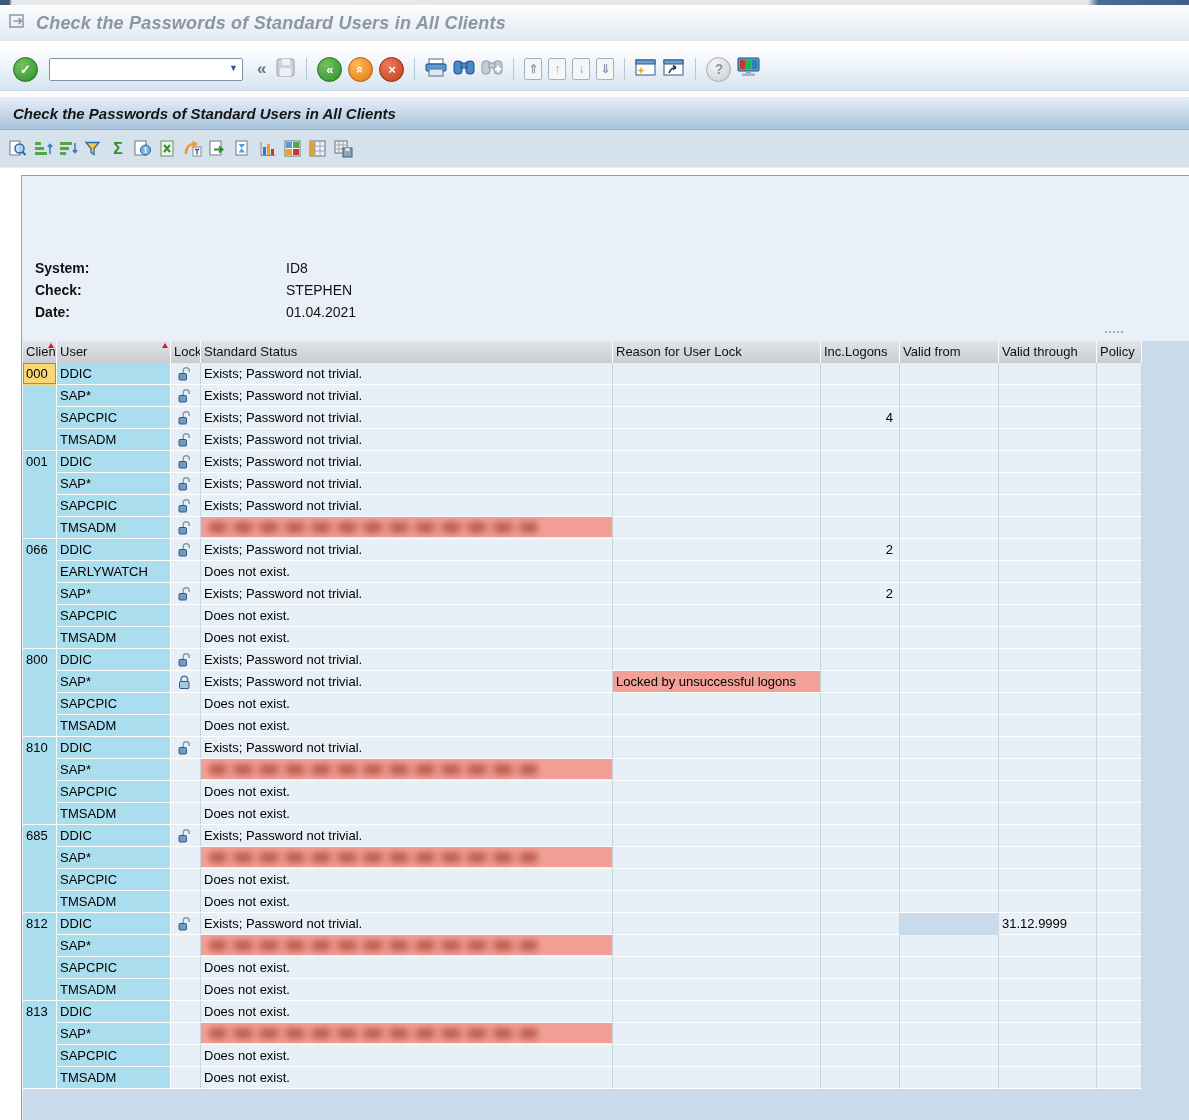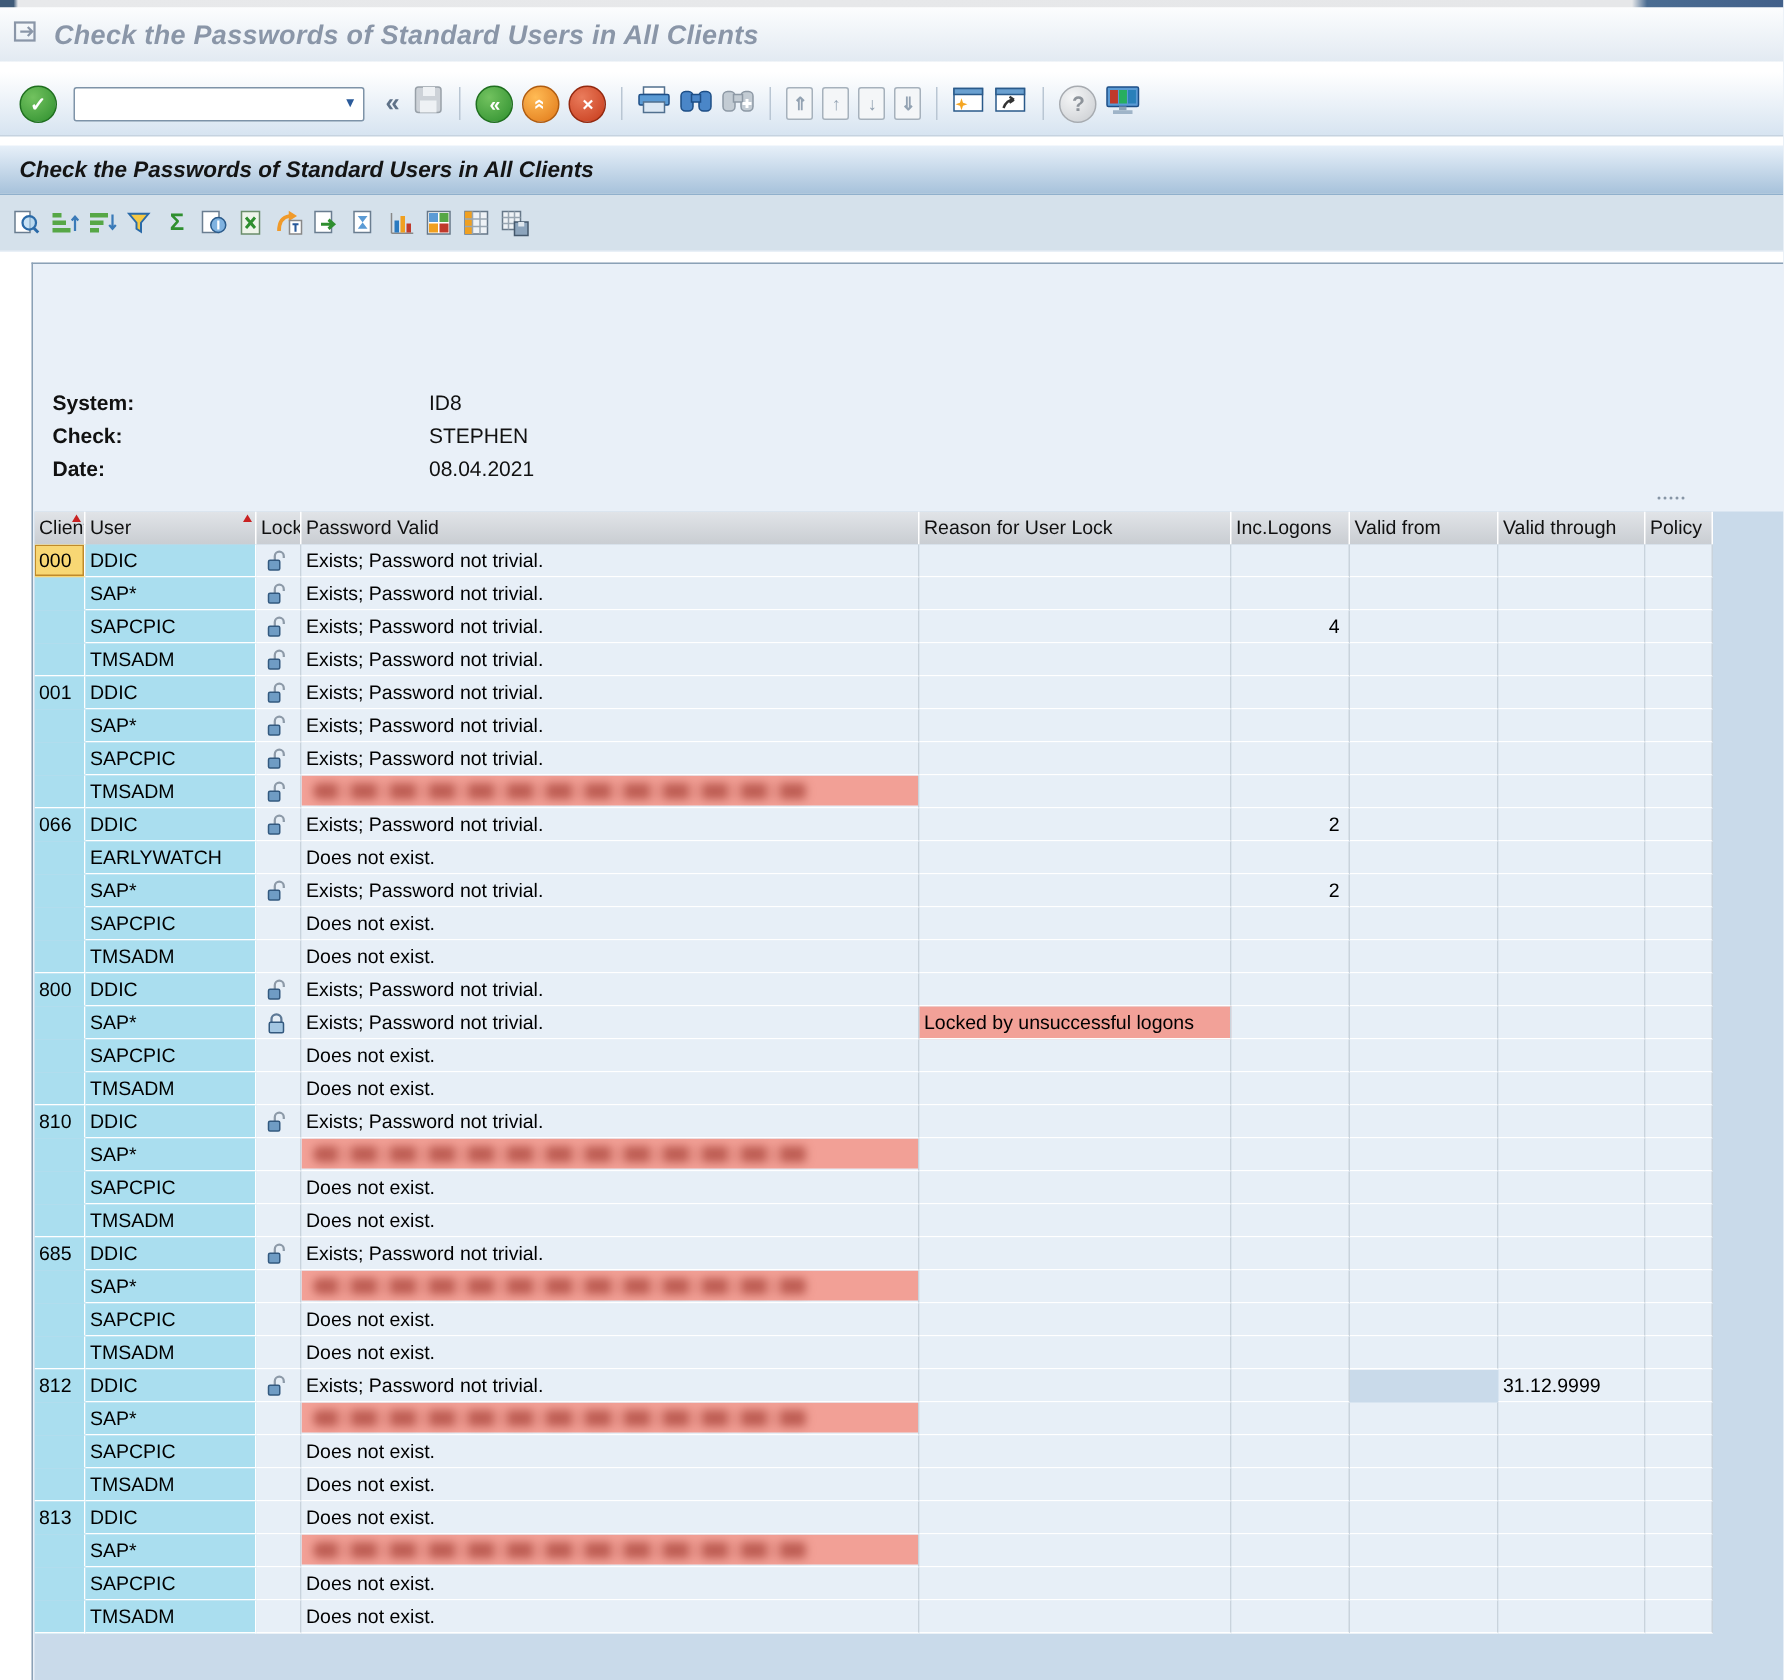--- a/index.html
+++ b/index.html
@@ -294,37 +294,37 @@
 
   <div class="content">
 
     <div class="info-row" style="top:84px;">
       <span class="lbl">System:</span><span>ID8</span>
     </div>
     <div class="info-row" style="top:106px;">
       <span class="lbl">Check:</span><span>STEPHEN</span>
     </div>
     <div class="info-row" style="top:128px;">
-      <span class="lbl">Date:</span><span>08.04.2021</span>
+      <span class="lbl">Date:</span><span>01.04.2021</span>
     </div>
 
     <div class="grip">
         <i></i>
         <i></i>
         <i></i>
         <i></i>
         <i></i>
       </div>
 
     <div class="grid">
       <div class="hrow">
           <div class="hcell" style="width: 34px;"><span>Client</span><i class="sortarr"></i></div>
           <div class="hcell" style="width: 114px;"><span>User</span><i class="sortarr"></i></div>
           <div class="hcell" style="width: 30px;"><span>Lock</span></div>
-          <div class="hcell" style="width: 412px;"><span>Password Valid</span></div>
+          <div class="hcell" style="width: 412px;"><span>Standard Status</span></div>
           <div class="hcell" style="width: 208px;"><span>Reason for User Lock</span></div>
           <div class="hcell" style="width: 79px;"><span>Inc.Logons</span></div>
           <div class="hcell" style="width: 99px;"><span>Valid from</span></div>
           <div class="hcell" style="width: 98px;"><span>Valid through</span></div>
           <div class="hcell" style="width: 45px;"><span>Policy</span></div>
         </div>
       <div class="gbody">
           <div class="trow">
             <div class="cell cyan client sel" style="width: 34px;">000</div>
             <div class="cell cyan" style="width: 114px;">DDIC</div>

